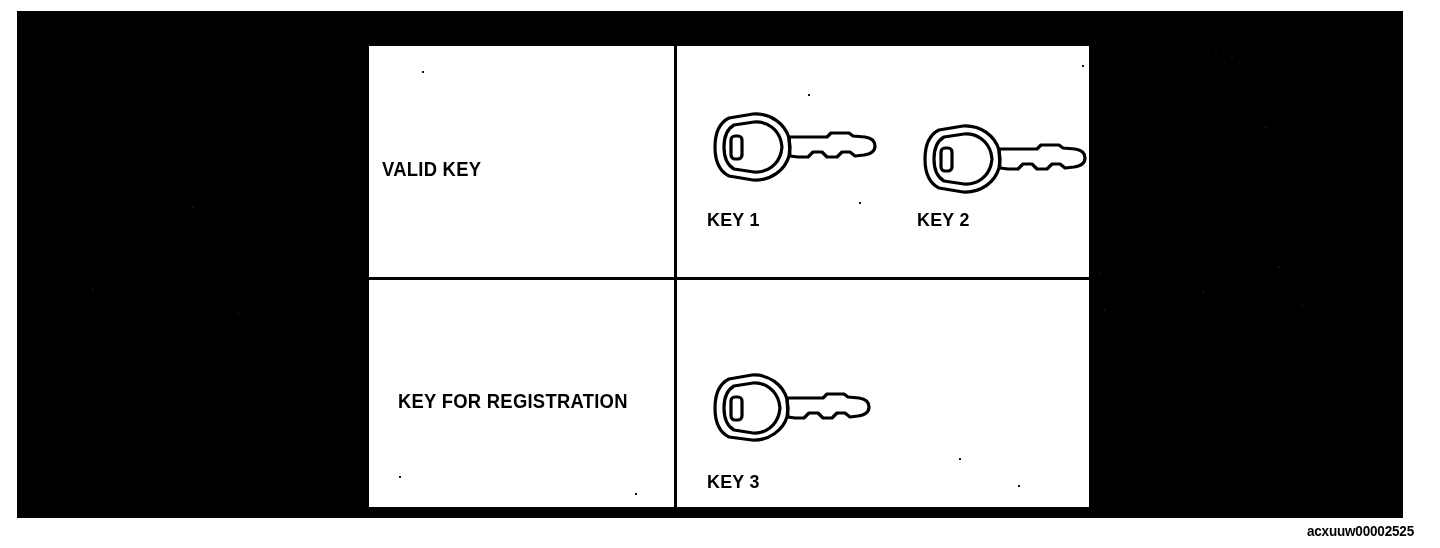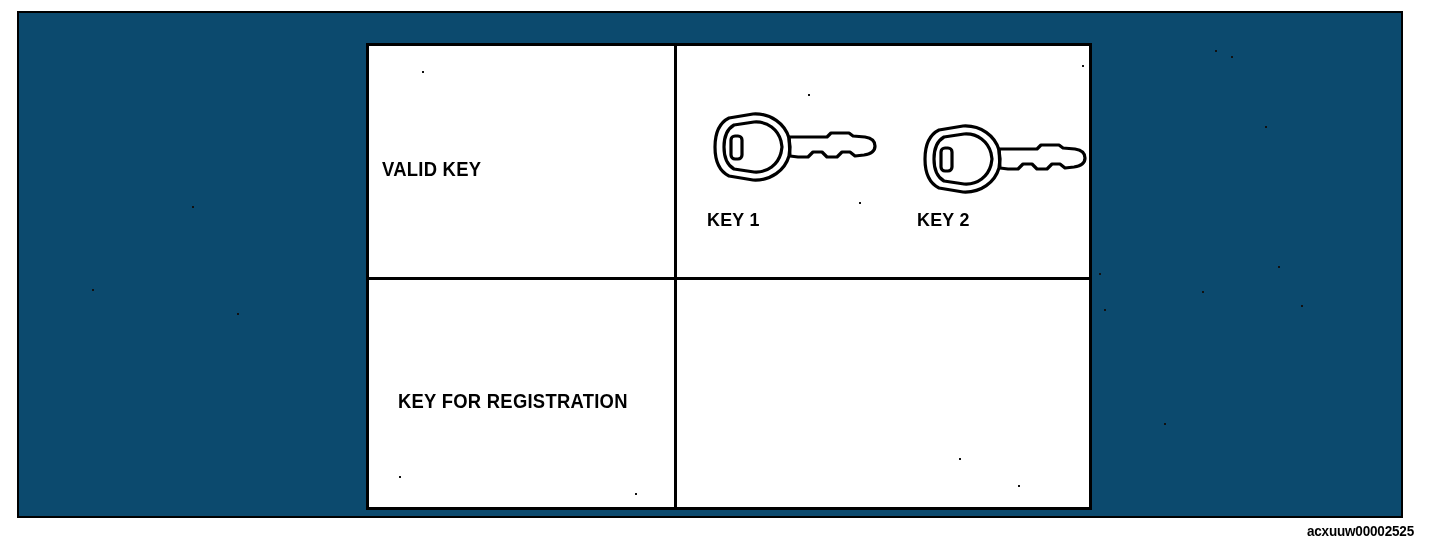--- a/index.html
+++ b/index.html
@@ -18,21 +18,21 @@
 
   
   .outer-frame {
     position: absolute;
     left: 17px;
     top: 11px;
     width: 1386px;
     height: 507px;
     border: 2px solid #000;
     box-sizing: border-box;
-    background: #0c4a6e;
+    background: #000000;
   }
 
   
   .key-table {
     position: absolute;
     left: 347px;
     top: 30px;
     width: 726px;
     height: 467px;
     box-sizing: border-box;
@@ -242,20 +242,69 @@
         </svg>
       </div>
       <div class="key-caption cap-key2">KEY 2</div>
 
     </div>
 
     <div class="cell cell-label-reg">
       <div class="row-label row-label-reg">KEY FOR REGISTRATION</div>
     </div>
 
+    <div class="cell cell-figs-reg">
+
+      <div class="key-fig fig-key3">
+        <svg width="166" height="80" viewBox="0 0 166 80" xmlns="http://www.w3.org/2000/svg">
+          <g fill="none" stroke="#000" stroke-width="3.2" stroke-linejoin="round" stroke-linecap="round">
+            <path d="M 20 11
+                     C 10 16, 6 27, 6 40
+                     C 6 53, 10 64, 20 69
+                     L 43 72
+                     C 60 73, 74 62, 78 49
+                     L 79 40
+                     L 78 31
+                     C 74 17, 60 6, 43 7
+                     Z"></path>
+            <path d="M 25 18
+                     C 18 22, 15 30, 15 40
+                     C 15 50, 18 58, 25 62
+                     L 44 65
+                     C 57 66, 67 57, 70 46
+                     L 71 40
+                     L 70 34
+                     C 67 23, 57 14, 44 15
+                     Z"></path>
+            <rect x="22" y="29" width="11" height="23" rx="4" ry="4"></rect>
+            <path d="M 78 30
+                     L 114 30
+                     L 118 26
+                     L 135 26
+                     L 139 29
+                     L 150 30
+                     C 157 31, 160 34, 160 39
+                     C 160 44, 156 47, 149 48
+                     L 141 49
+                     L 136 45
+                     L 128 45
+                     L 123 50
+                     L 114 50
+                     L 109 45
+                     L 100 45
+                     L 95 50
+                     L 86 50
+                     L 79 49
+                     Z"></path>
+          </g>
+        </svg>
+      </div>
+      <div class="key-caption cap-key3">KEY 3</div>
+
+    </div>
 
   </div>
 
   <div class="speck" style="left:73px;  top:276px;"></div>
   <div class="speck" style="left:218px; top:300px;"></div>
   <div class="speck" style="left:403px; top:58px;"></div>
   <div class="speck" style="left:173px; top:193px;"></div>
   <div class="speck" style="left:789px; top:81px;"></div>
   <div class="speck" style="left:840px; top:189px;"></div>
   <div class="speck" style="left:1063px;top:52px;"></div>

